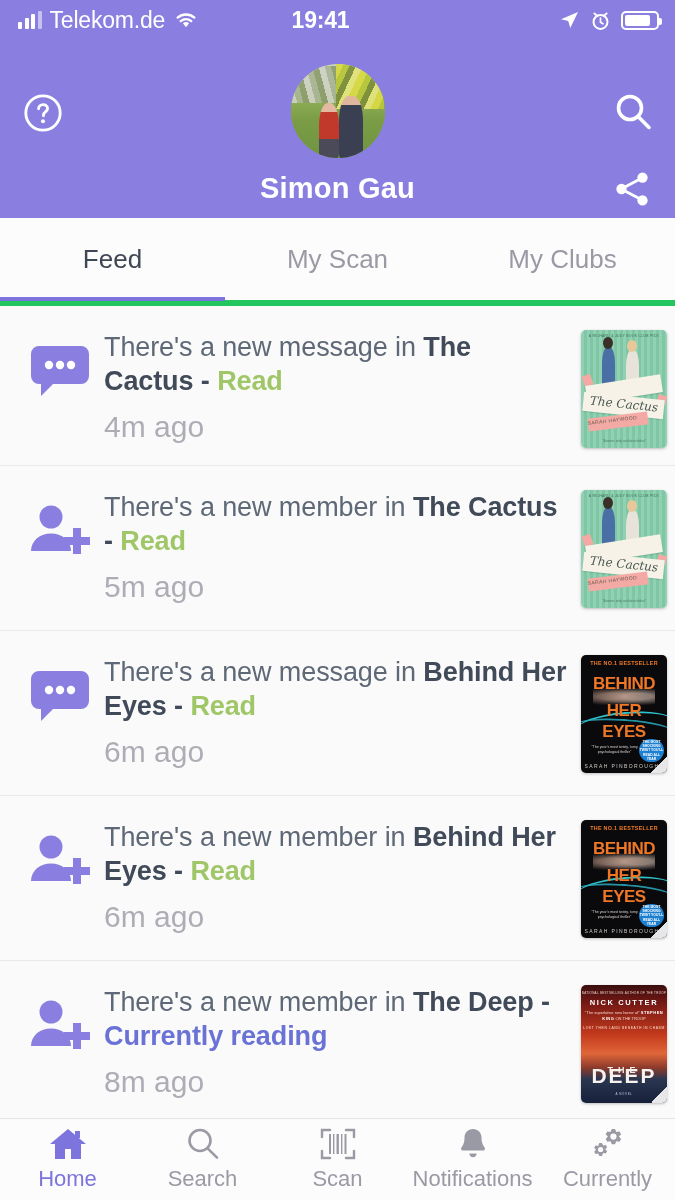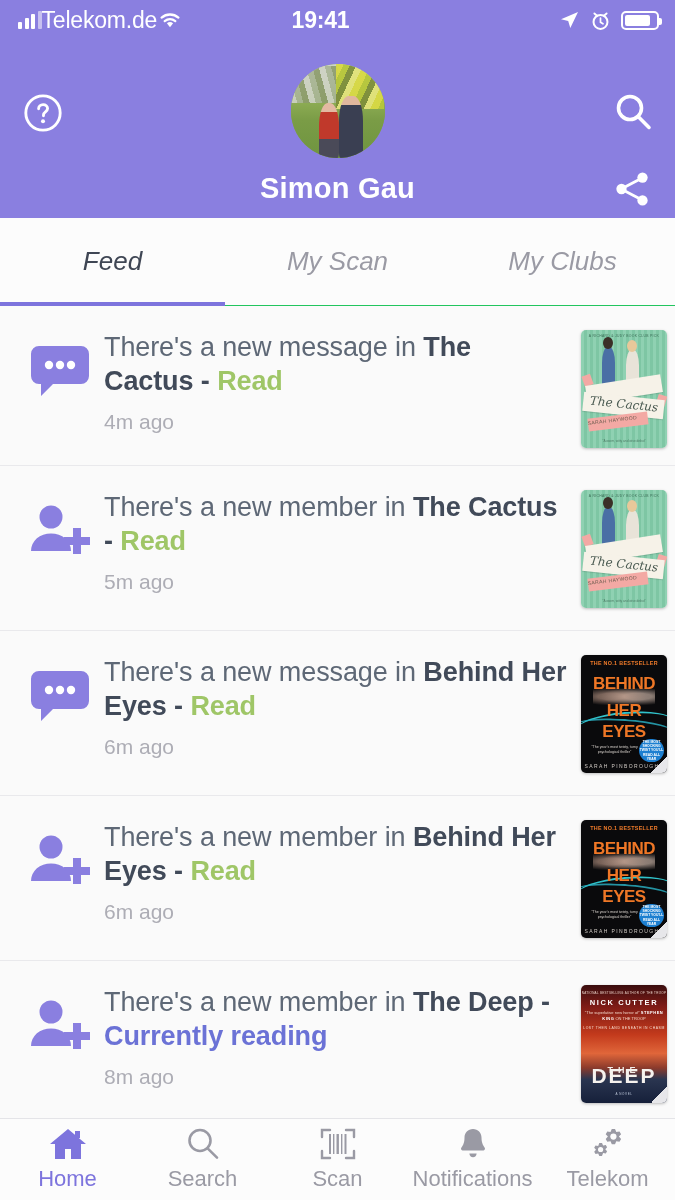--- a/index.html
+++ b/index.html
@@ -10,21 +10,21 @@
     overflow: hidden;
   }
   .phone { position: relative; width: 675px; height: 1200px; background:#fff; display:flex; flex-direction:column; }
 
   
   .statusbar {
     height: 40px; background: #8a7fe0; color:#fff;
     display:flex; align-items:center; padding: 0 16px 0 18px;
     font-size: 23px; letter-spacing:-0.2px; flex: 0 0 40px;
   }
-  .sb-left { display:flex; align-items:center; flex:1; }
+  .sb-left { display:flex; align-items:center; gap:8px; flex:1; }
   .sb-center { flex:0 0 auto; font-weight:600; font-size:23px; margin-left:-36px;}
   .sb-right { display:flex; align-items:center; gap:10px; flex:1; justify-content:flex-end; }
   .bars { display:flex; align-items:flex-end; gap:2.5px; height:18px; }
   .bars i { display:block; width:4px; background:#fff; border-radius:1px; }
   .bars i:nth-child(1){height:7px;} .bars i:nth-child(2){height:11px;}
   .bars i:nth-child(3){height:15px;} .bars i:nth-child(4){height:18px; background:#c7c0f0;}
   .carrier { font-size:23px; }
   .battery { width:38px; height:19px; border:2px solid #fff; border-radius:5px; position:relative; padding:2px; }
   .battery::after{content:"";position:absolute;right:-5px;top:5px;width:3px;height:7px;background:#fff;border-radius:0 2px 2px 0;}
   .battery i{display:block;height:100%;width:82%;background:#fff;border-radius:2px;}
@@ -47,38 +47,38 @@
       background:repeating-linear-gradient(115deg,#d8d944 0 7px,#b7c73a 7px 13px,#7e8f3a 13px 19px,#e2e37a 19px 25px);opacity:.95;}
   .avatar .crowd2{position:absolute;left:0;top:2%;width:52%;height:40%;
       background:repeating-linear-gradient(75deg,#cfd3c6 0 6px,#a9b596 6px 12px,#8d9c6d 12px 18px);opacity:.9;}
   .avatar .p1{position:absolute;left:30%;bottom:0;width:22%;height:58%;
       background:linear-gradient(180deg,#e3b9a2 0 16%,#c0392b 16% 66%,#4a4a58 66% 100%);border-radius:42% 42% 10% 10%;}
   .avatar .p2{position:absolute;left:52%;bottom:0;width:25%;height:66%;
       background:linear-gradient(180deg,#e0b79d 0 14%,#3a3f52 14% 100%);border-radius:40% 40% 8% 8%;}
   .username { color:#fff; font-size:29px; font-weight:700; margin-top:14px; letter-spacing:.2px; }
 
   
-  .tabs { flex:0 0 88px; display:flex; background:#fcfcfc; border-bottom:1px solid #22c55e;font-style:italic; }
+  .tabs { flex:0 0 88px; display:flex; background:#fcfcfc; border-bottom:6px solid #22c55e; }
   .tab { flex:1; display:flex; align-items:center; justify-content:center;
          font-size:26px; color:#9a9aa4; position:relative; }
   .tab.active { color:#3f4654; }
   .tab.active::after{content:"";position:absolute;left:0;right:0;bottom:-1px;height:4px;background:#7d74dd;}
 
   
   .feed { flex:1 1 auto; background:#fafafa; overflow:hidden; }
   .feed-item { display:flex; align-items:flex-start; padding:22px 8px 18px 16px;
                border-bottom:1px solid #e9e9ec; height:165px; position:relative; }
   .feed-item:first-child{height:160px;}
   .fi-icon { flex:0 0 88px; display:flex; align-items:center; justify-content:center; padding-top:14px; }
   .fi-body { flex:1 1 auto; padding-right:10px; padding-top:2px; }
   .fi-text { font-size:27px; line-height:1.26; color:#5e6876; letter-spacing:-0.1px; }
   .fi-text b { color:#414a59; font-weight:700; }
   .status-read { color:#9fc667; font-weight:700; }
   .status-reading { color:#6b72d6; font-weight:700; }
-  .fi-time { margin-top:12px; font-size:21px; color:#adadb5; }
+  .fi-time { margin-top:12px; font-size:30px; color:#adadb5; }
   .fi-cover { flex:0 0 86px; margin-left:4px; margin-top:2px; }
 
   
   .cover { width:86px; height:118px; border-radius:5px; overflow:hidden; position:relative;
            box-shadow:0 1px 3px rgba(0,0,0,.25); }
   
   .cv-cactus{background:repeating-linear-gradient(90deg,#8fd1b2 0 3px,#7ec6a4 3px 6px);}
   .cv-cactus .top{position:absolute;top:4px;left:0;right:0;text-align:center;font-size:3.4px;color:#3c6d57;letter-spacing:.3px;}
   .cv-cactus .m1{position:absolute;left:24%;top:14%;width:16%;height:34%;background:#4a6fa5;border-radius:40% 40% 6% 6%;}
   .cv-cactus .m1::before{content:"";position:absolute;top:-24%;left:12%;width:70%;height:30%;background:#3b3028;border-radius:50%;}
@@ -418,17 +418,17 @@
       <span class="nav-ico">
         <svg width="38" height="34" viewBox="0 0 38 34">
           <g fill="#9a9aa4">
             <path d="M26 2l1.3 3 3.2-.6 1.6 2.8-2.2 2.4 2.2 2.4-1.6 2.8-3.2-.6L26 17.2l-3.2 0-1.3-3-3.2.6-1.6-2.8 2.2-2.4-2.2-2.4 1.6-2.8 3.2.6L22.8 2z"></path>
             <circle cx="24.4" cy="9.6" r="3.1" fill="#fcfcfc"></circle>
             <path d="M13 16l1.1 2.5 2.7-.5 1.3 2.3-1.8 2 1.8 2-1.3 2.3-2.7-.5L13 29.1l-2.7 0-1.1-2.5-2.7.5-1.3-2.3 1.8-2-1.8-2 1.3-2.3 2.7.5L10.3 16z"></path>
             <circle cx="11.6" cy="22.5" r="2.6" fill="#fcfcfc"></circle>
           </g>
         </svg>
       </span>
-      <span class="nav-label">Telekom</span>
+      <span class="nav-label">Currently</span>
     </div>
   </div>
 
 </div>
 
 </body></html>

